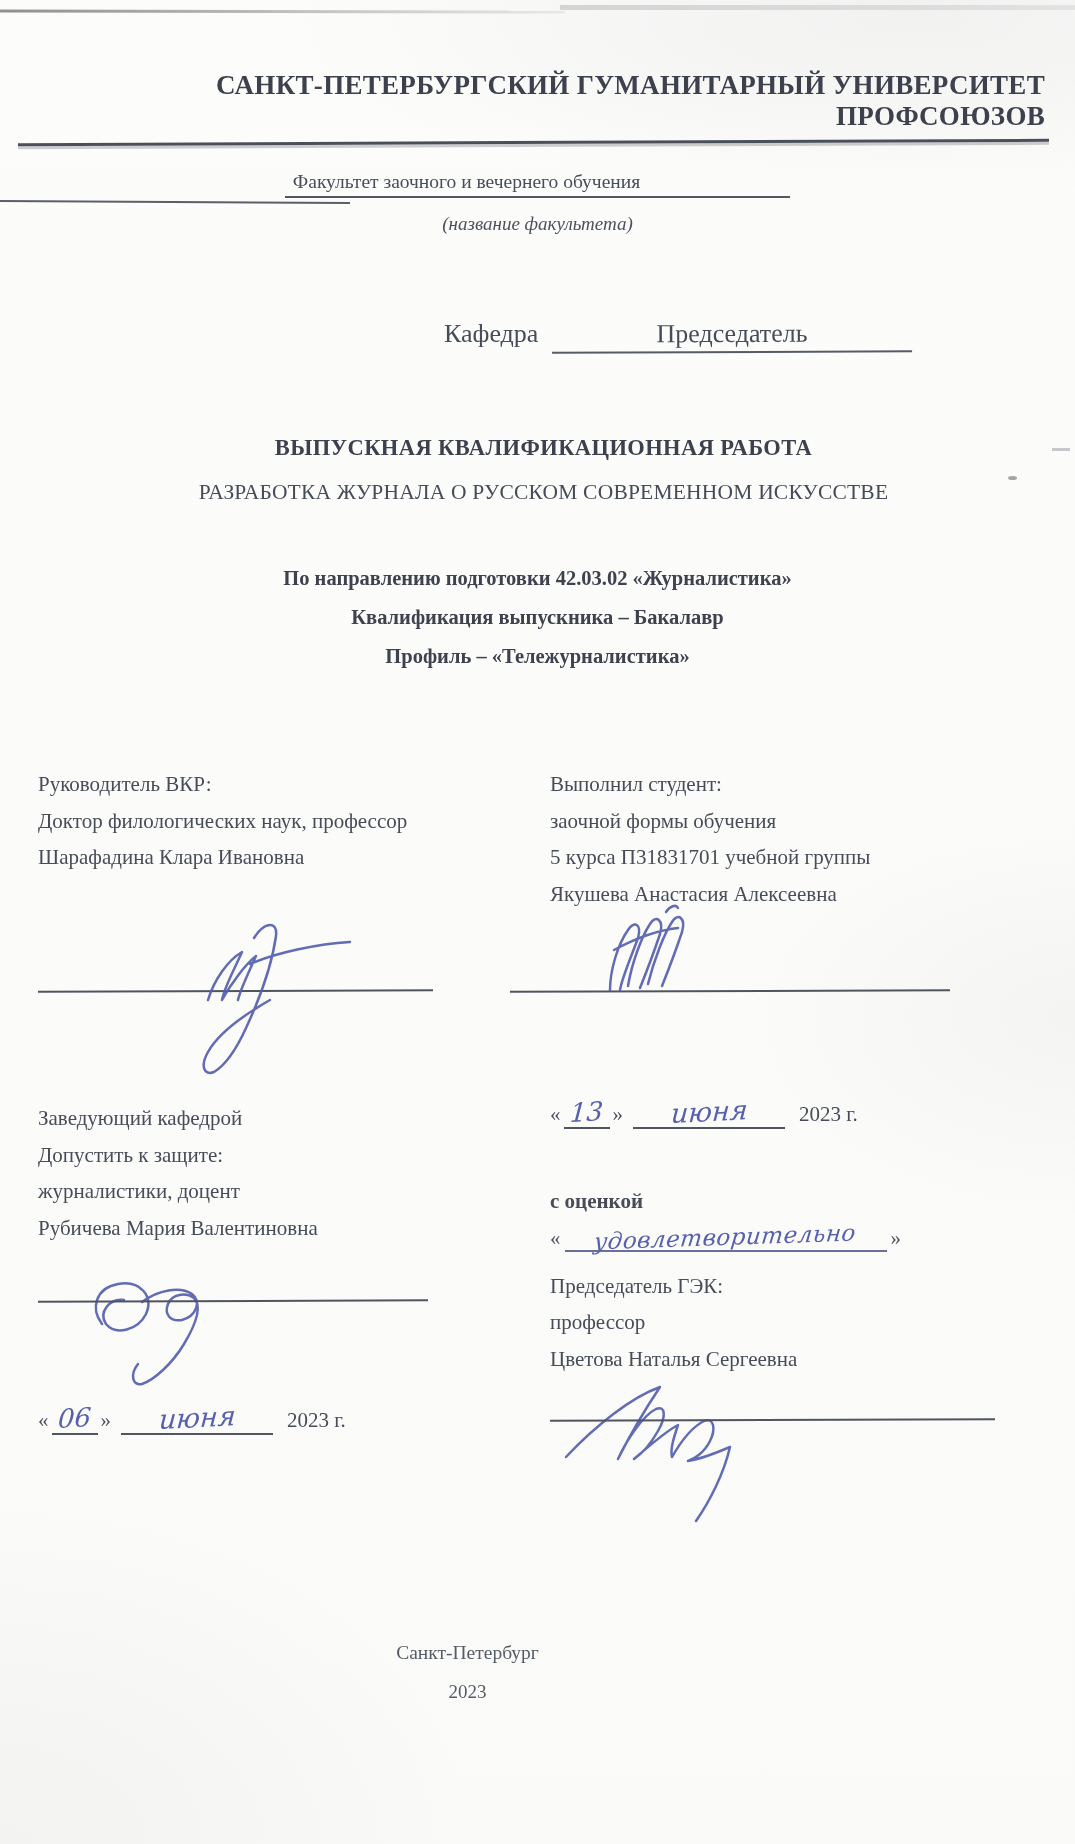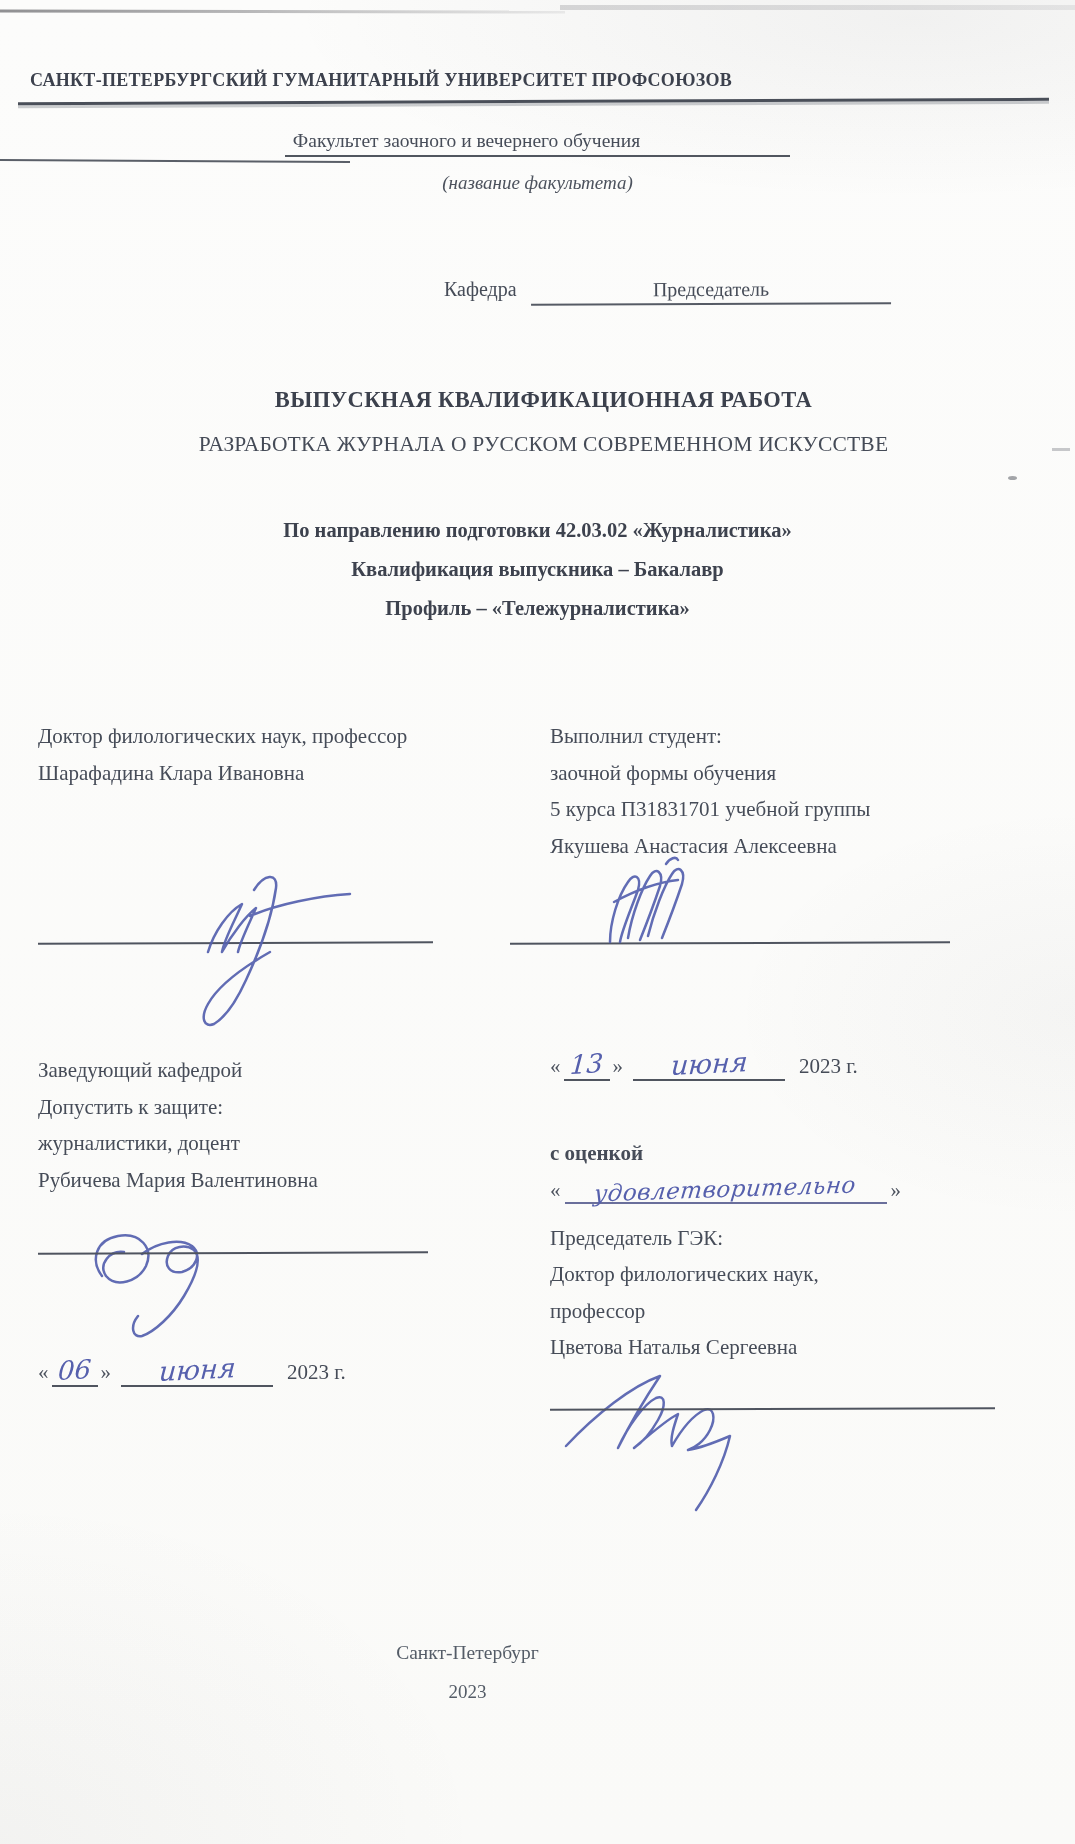--- a/index.html
+++ b/index.html
@@ -17,33 +17,33 @@
     background:linear-gradient(to right, rgba(55,55,60,.55), rgba(120,120,125,.12));
     transform:rotate(.12deg);}
   .streak2{position:absolute;top:5px;left:560px;width:515px;height:5px;
     background:linear-gradient(to right, rgba(130,130,135,.3), rgba(150,150,155,.18));}
   .dot1{position:absolute;top:476px;left:1008px;width:9px;height:4px;border-radius:50%;
     background:rgba(90,92,100,.55);}
   .dash1{position:absolute;top:448px;left:1052px;width:18px;height:3px;background:rgba(120,122,130,.4);}
 
   .b{font-weight:bold;color:#3d424e;}
 
-  .university{margin:70px 30px 0;text-align:left;font-weight:bold;font-size:18px;
+  .university{margin:70px 30px 0;text-align:right;font-weight:bold;font-size:27px;
     letter-spacing:.3px;color:#3c414d;}
   .header-rule{margin:9px 26px 0 18px;height:3px;background:#4a4f59;transform:rotate(-.25deg);
     box-shadow:0 3px 0 rgba(90,95,105,.3);}
 
   .faculty-wrap{position:relative;margin-top:27px;text-align:center;}
   .faculty-text{display:inline-block;font-size:19.5px;border-bottom:2px solid #51565f;
     padding:0 150px 3px 8px;color:#474d59;font-family:Liberation Serif, serif;}
   .faculty-rule{position:absolute;left:0;top:30px;width:350px;height:2px;background:#5a5f68;
     transform:rotate(.35deg);}
   .faculty-caption{margin-top:15px;text-align:center;font-style:italic;font-size:19px;color:#4c525d;}
 
-  .dept-row{margin:84px 3px 0 444px;font-size:20px;display:flex;align-items:baseline;}
+  .dept-row{margin:84px 3px 0 444px;font-size:26px;display:flex;align-items:baseline;}
   .dept-label{padding-right:14px;}
   .dept-blank{display:inline-block;width:360px;border-bottom:2px solid #565b65;
     text-align:center;padding-bottom:2px;transform:rotate(-.2deg);}
 
   .work-type{margin-top:82px;text-align:center;font-size:22.5px;font-weight:bold;
     letter-spacing:.4px;color:#3c414d;padding-left:12px;}
   .work-subject{margin-top:19px;text-align:center;font-size:21.5px;letter-spacing:.2px;color:#454b57;margin-left:12px;}
 
   .program{margin-top:54px;text-align:center;font-weight:bold;font-size:20.5px;
     line-height:39px;color:#3d424e;}
@@ -115,20 +115,21 @@
   <div class="work-subject">РАЗРАБОТКА ЖУРНАЛА О РУССКОМ СОВРЕМЕННОМ ИСКУССТВЕ</div>
 
   <div class="program">
     <div>По направлению подготовки 42.03.02 «Журналистика»</div>
     <div>Квалификация выпускника – Бакалавр</div>
     <div>Профиль – «Тележурналистика»</div>
   </div>
 
   <div class="cols row1">
     <div class="col-left">
+      <div class="bodyline">Руководитель ВКР:</div>
       <div class="bodyline">Доктор филологических наук, профессор</div>
       <div class="bodyline">Шарафадина Клара Ивановна</div>
     </div>
     <div class="col-right">
       <div class="bodyline">Выполнил студент:</div>
       <div class="bodyline">заочной формы обучения</div>
       <div class="bodyline">5 курса П31831701 учебной группы</div>
       <div class="bodyline">Якушева Анастасия Алексеевна</div>
     </div>
   </div>
@@ -173,21 +174,20 @@
         <span class="q">«</span><span class="blank day"><span class="hand">13</span></span><span class="q">»</span><span class="blank month"><span class="hand">июня</span></span><span class="year">2023 г.</span>
       </div>
 
       <div class="bodyline grade-label">с оценкой</div>
       <div class="grade-row">
         <span class="q">«</span><span class="blank grade"><span class="hand">удовлетворительно</span></span><span class="q">»</span>
       </div>
 
       <div class="chairman-block">
         <div class="bodyline">Председатель ГЭК:</div>
-        <div class="bodyline">Доктор филологических наук,</div>
         <div class="bodyline">профессор</div>
         <div class="bodyline">Цветова Наталья Сергеевна</div>
       </div>
 
       <div class="sigbox2">
         <div class="sig-line" style="width:445px;top:36px;"></div>
         <svg width="320" height="170" style="left:-15px;top:-40px;">
           <path class="sigpath" d="M16,74 C46,42 82,14 110,4 C94,28 78,56 68,76 M68,76 C78,54 94,32 106,26 C116,22 116,34 108,48 C100,62 90,72 84,76 M84,76 C98,64 116,48 128,42 C124,54 120,66 122,74 M122,74 C130,60 142,44 154,38 C164,34 166,46 160,58 C154,70 144,76 138,78 M138,78 C150,76 166,70 180,64 M180,64 C174,90 160,118 146,138"></path>
         </svg>
       </div>

